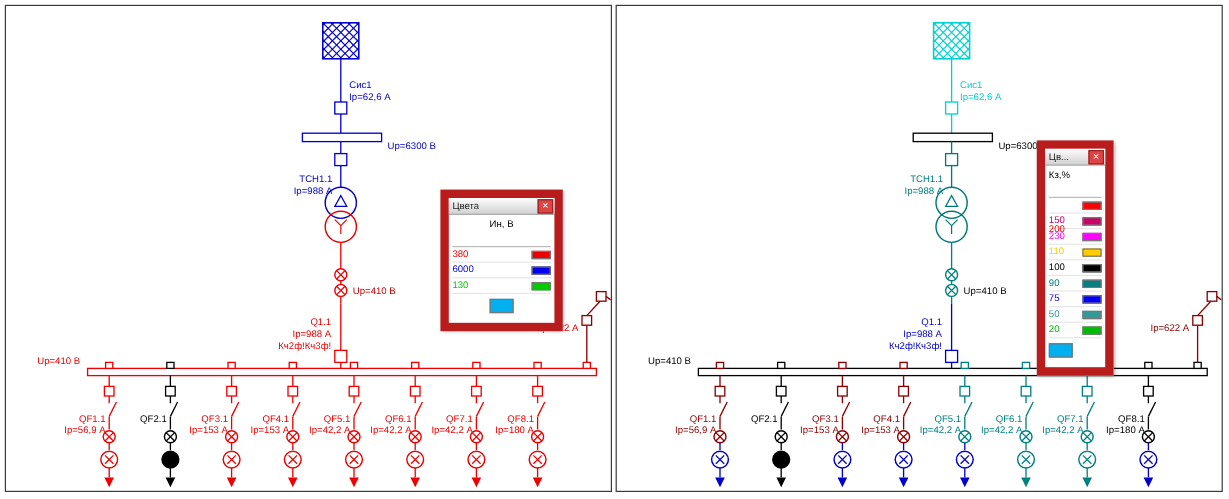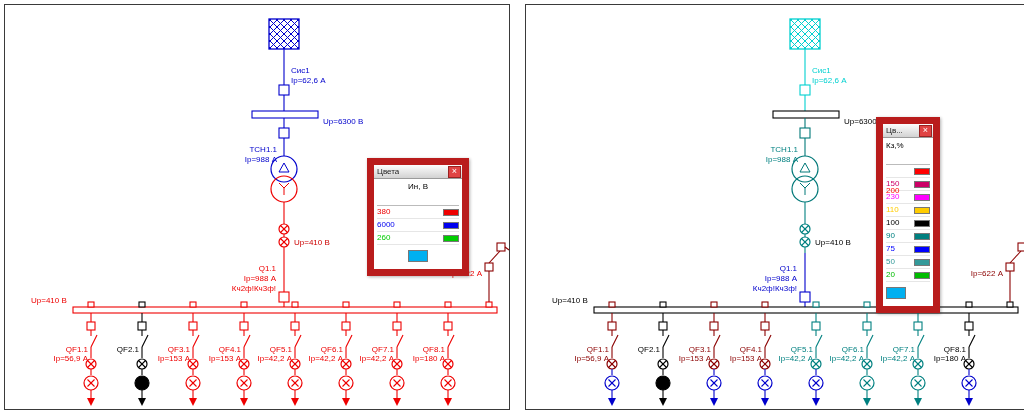--- a/index.html
+++ b/index.html
@@ -1,16 +1,16 @@
 <!DOCTYPE html>
 <html><head>
 <meta charset="utf-8">
 <style>
   html,body{margin:0;padding:0;background:#fff;font-family:"Liberation Sans",sans-serif;}
-  .page{width:1024px;height:416px;box-sizing:border-box;padding:4px;display:flex;gap:15px;background:#fff;}
+  .page{width:1024px;height:416px;box-sizing:border-box;padding:4px;display:flex;gap:3px;background:#fff;}
   .panel{position:relative;width:506px;height:406px;box-sizing:border-box;border:1px solid #3a3a3a;background:#fff;}
   .panel svg{display:block;font-family:"Liberation Sans",sans-serif;}
   .legend{position:absolute;background:#fff;border:7px solid #b91c1c;box-shadow:1px 1px 3px rgba(0,0,0,.3);z-index:5;box-sizing:border-box;}
   .legend-titlebar{height:13px;background:linear-gradient(#fdfdfd,#d2d2d2);border-bottom:1px solid #9a9a9a;display:flex;align-items:center;justify-content:space-between;padding:0 1px 0 3px;}
   .legend-title{font-size:8px;color:#222;white-space:nowrap;overflow:hidden;}
   .legend-close{width:11px;height:10px;background:#e04343;border:1px solid #992222;color:#fff;display:flex;align-items:center;justify-content:center;font-size:9px;line-height:1;cursor:pointer;}
   .legend-close::before{content:"×";}
   .legend-body{padding:2px 3px 3px;}
   .legend-header{font-size:8px;color:#000;padding:1px 0 14px;border-bottom:1px solid #bbb;}
   .legend-row{display:flex;align-items:center;justify-content:space-between;height:12px;border-bottom:1px solid #e6e6e6;}
@@ -254,21 +254,21 @@
         <div class="legend-rows">
             <div class="legend-row">
               <span class="lv" style="color: rgb(238, 0, 0);">380</span>
               <span class="lsw" style="background: rgb(238, 0, 0);"></span>
             </div>
             <div class="legend-row">
               <span class="lv" style="color: rgb(0, 0, 238);">6000</span>
               <span class="lsw" style="background: rgb(0, 0, 238);"></span>
             </div>
             <div class="legend-row">
-              <span class="lv" style="color: rgb(0, 204, 0);">260</span>
+              <span class="lv" style="color: rgb(0, 204, 0);">130</span>
               <span class="lsw" style="background: rgb(0, 204, 0);"></span>
             </div>
           </div>
         <div class="legend-footer"><span class="legend-footer-swatch" style="background: rgb(0, 176, 240);"></span></div>
       </div>
     </div>
   </div>
 
   <div class="panel">
     <svg id="svg1" viewBox="0 0 504 404" width="504" height="404">

